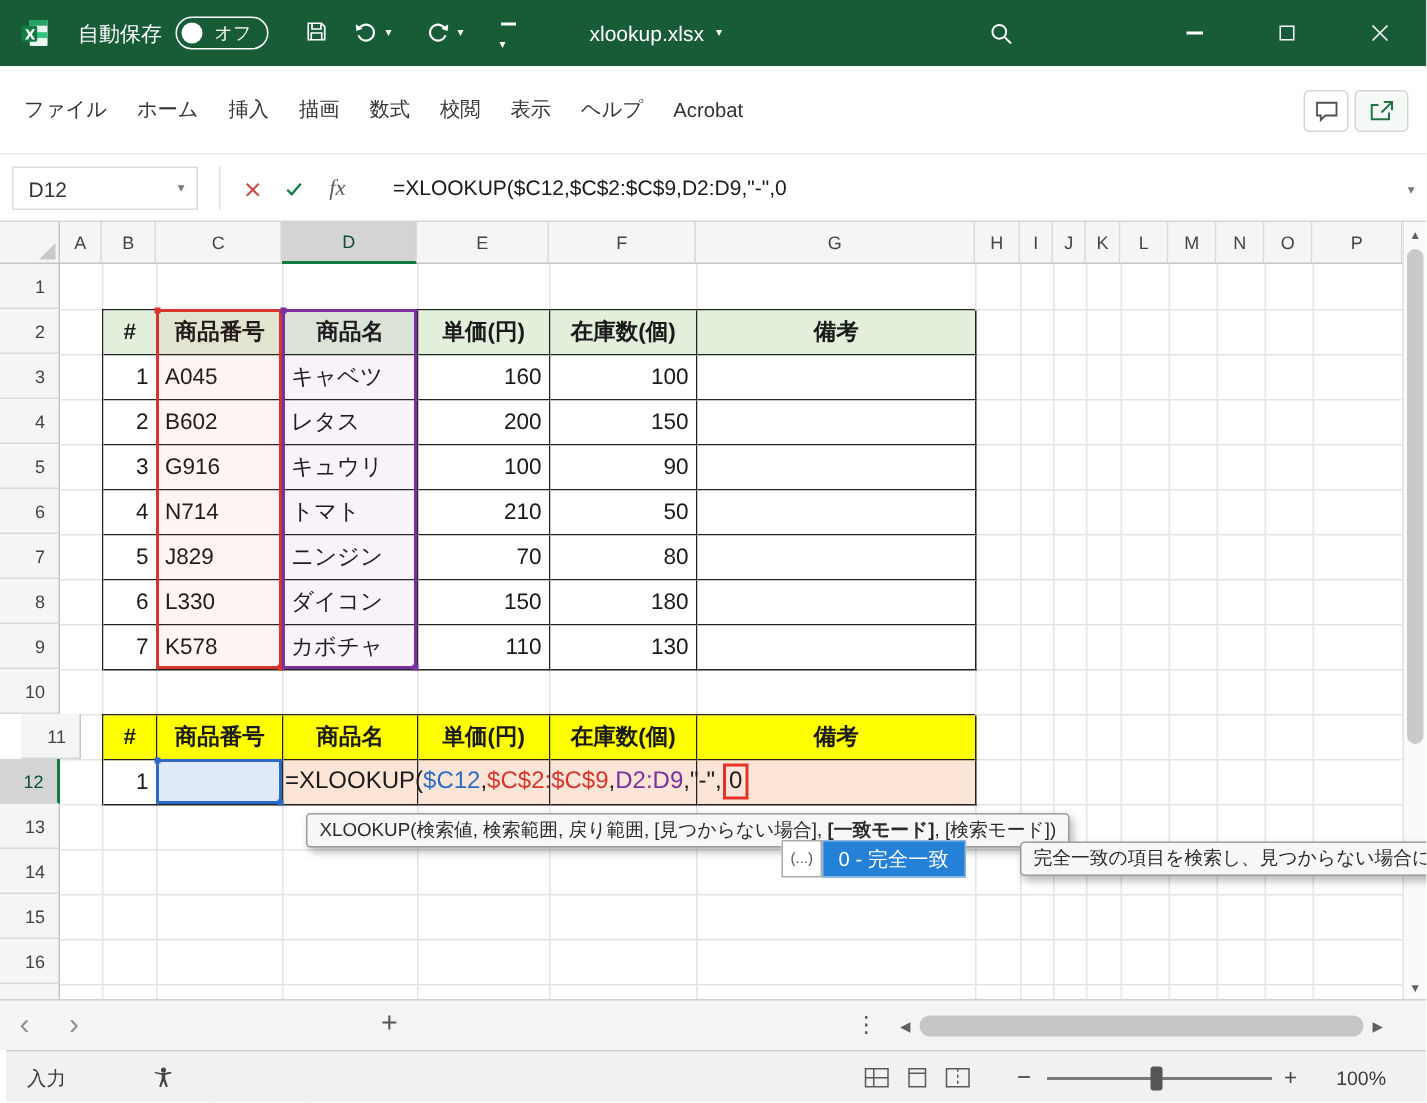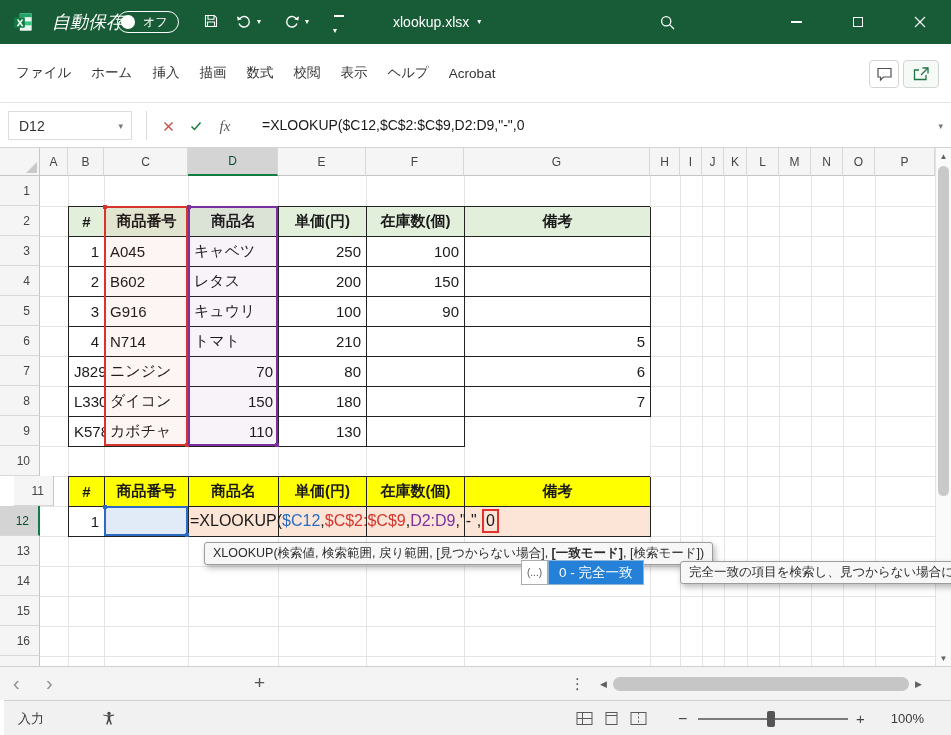--- a/index.html
+++ b/index.html
@@ -4,21 +4,21 @@
 <style>
 *{box-sizing:border-box;margin:0;padding:0;}
 html,body{overflow:hidden;}
 #app{position:relative;width:951px;height:735px;overflow:hidden;background:#fff;
      font-family:"Liberation Sans","DejaVu Sans",sans-serif;color:#1a1a1a;}
 
 
 #titlebar{position:absolute;left:0;top:0;width:951px;height:44px;background:#185C37;color:#fff;z-index:20;}
 #titlebar .abs{position:absolute;}
 #tb-logo{left:12px;top:11px;width:22px;height:22px;}
-#tb-autosave-label{left:52px;top:0;line-height:44px;font-size:18px;font-style:italic;}
+#tb-autosave-label{left:52px;top:0;line-height:44px;font-size:14px;}
 #tb-toggle{left:117px;top:11px;width:62px;height:22px;border:1px solid #fff;border-radius:11px;display:flex;align-items:center;}
 #tb-knob{width:14px;height:14px;border-radius:50%;background:#fff;margin-left:3px;}
 #tb-toggle-state{font-size:12px;margin-left:8px;}
 #tb-save{left:203px;top:13px;}
 #tb-undo{left:236px;top:13px;}
 #tb-undo-caret{left:257px;top:18px;}
 #tb-redo{left:284px;top:13px;}
 #tb-redo-caret{left:305px;top:18px;}
 #tb-qat{left:333px;top:15px;width:12px;}
 #tb-qat .bar{width:10px;height:1.5px;background:#fff;margin:0 auto 2px;}
@@ -324,39 +324,40 @@
   <div id="table1" class="xtable">
       <div class="cell th-green">#</div>
       <div class="cell th-green">商品番号</div>
       <div class="cell th-green">商品名</div>
       <div class="cell th-green">単価(円)</div>
       <div class="cell th-green">在庫数(個)</div>
       <div class="cell th-green">備考</div>
       <div class="cell num">1</div>
       <div class="cell txt">A045</div>
       <div class="cell txt">キャベツ</div>
-      <div class="cell num">250</div>
+      <div class="cell num">160</div>
       <div class="cell num">100</div>
       <div class="cell ctr"></div>
       <div class="cell num">2</div>
       <div class="cell txt">B602</div>
       <div class="cell txt">レタス</div>
       <div class="cell num">200</div>
       <div class="cell num">150</div>
       <div class="cell ctr"></div>
       <div class="cell num">3</div>
       <div class="cell txt">G916</div>
       <div class="cell txt">キュウリ</div>
       <div class="cell num">100</div>
       <div class="cell num">90</div>
       <div class="cell ctr"></div>
       <div class="cell num">4</div>
       <div class="cell txt">N714</div>
       <div class="cell txt">トマト</div>
       <div class="cell num">210</div>
+      <div class="cell num">50</div>
       <div class="cell ctr"></div>
       <div class="cell num">5</div>
       <div class="cell txt">J829</div>
       <div class="cell txt">ニンジン</div>
       <div class="cell num">70</div>
       <div class="cell num">80</div>
       <div class="cell ctr"></div>
       <div class="cell num">6</div>
       <div class="cell txt">L330</div>
       <div class="cell txt">ダイコン</div>

